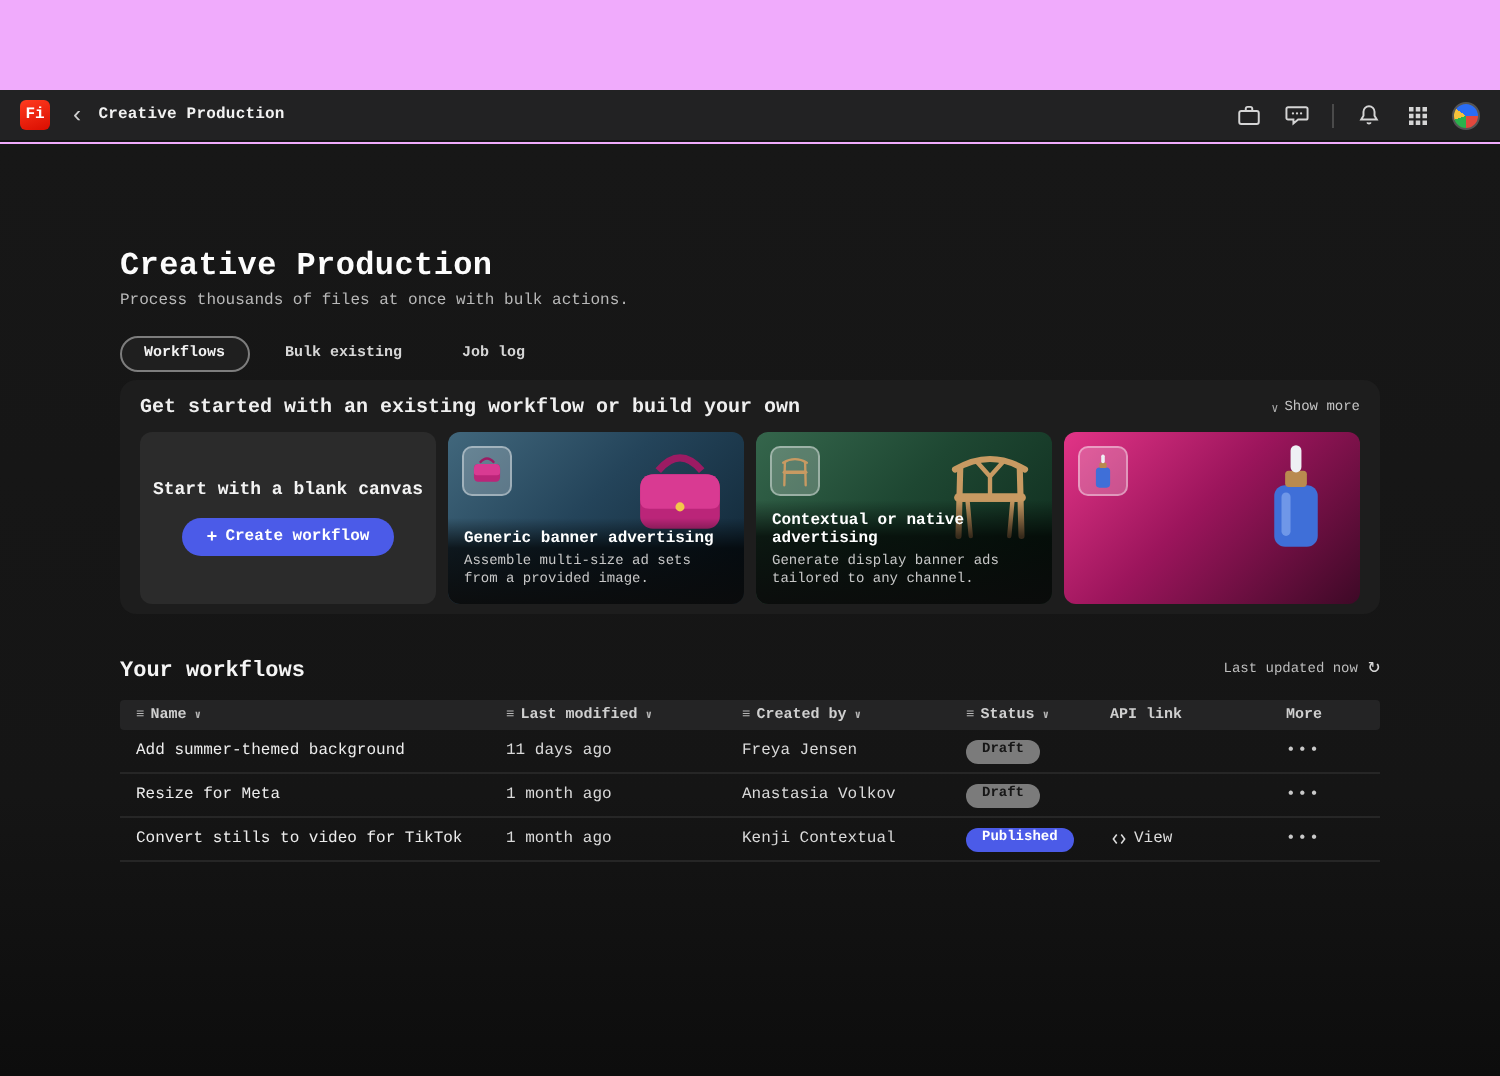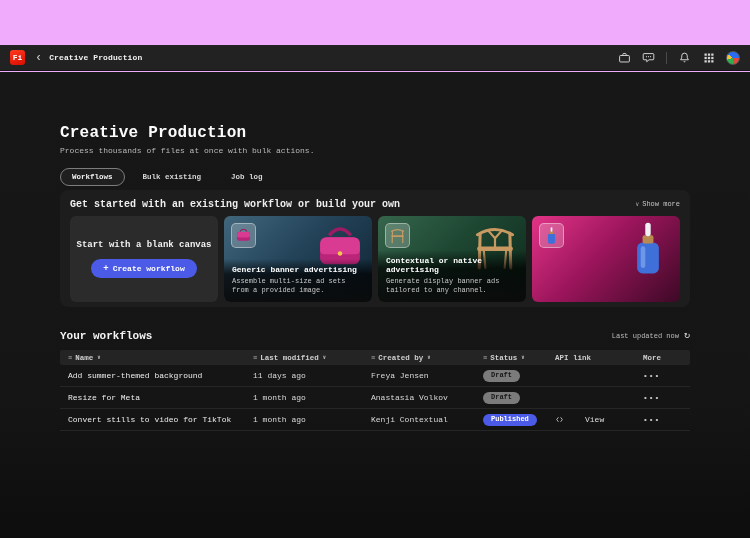--- a/index.html
+++ b/index.html
@@ -56,38 +56,38 @@
   .big-glyph { position:absolute; right:3px; top:3px; }
   .thumb { position:absolute; top:7px; left:7px; width:25px; height:25px; border-radius:5px;
     background:rgba(255,255,255,.22); border:1px solid rgba(255,255,255,.4);
     display:flex; align-items:center; justify-content:center; }
   .card-text { position:absolute; left:0; right:0; bottom:0; padding:6px 8px 7px;
     background:linear-gradient(180deg, rgba(0,0,0,0) 0%, rgba(0,0,0,.72) 35%, rgba(10,10,10,.95) 100%); }
   .card-title { color:#fff; font-size:8px; font-weight:bold; margin-bottom:3px; }
   .card-desc { color:#c7c7c7; font-size:7px; line-height:1.3; }
 
   
-  .wf-head { display:flex; align-items:center; justify-content:space-between; margin-top:23px; }
+  .wf-head { display:flex; align-items:flex-start; justify-content:space-between; margin-top:23px; }
   .wf-title { color:#f5f5f5; font-size:11px; font-weight:bold; }
   .wf-updated { display:flex; align-items:center; gap:5px; color:#bdbdbd; font-size:7px; }
   .refresh { font-size:10px; color:#d5d5d5; line-height:1; cursor:default; }
 
   .table { margin-top:8px; }
   .thead { display:flex; align-items:center; background:#242425; height:15px; border-radius:2px; }
   .th { display:flex; gap:3px; color:#cfcfcf; font-size:7.5px; font-weight:bold; padding-left:8px; }
   .th .ficon { font-size:7px; color:#b5b5b5; }
   .th .sort { font-size:5.5px; color:#b5b5b5; margin-left:1px; }
   .c1{width:185px}.c2{width:118px}.c3{width:112px}.c4{width:72px}.c5{width:88px}.c6{width:55px}
   .trow { display:flex; align-items:center; height:22px; border-bottom:1px solid #262626;text-align:center; }
   .td { padding-left:8px; font-size:8px; color:#d9d9d9; overflow:hidden; white-space:nowrap; display:flex; align-items:center; gap:4px; }
   .td.name { color:#ececec; }
   .badge { font-size:7px; font-weight:bold; border-radius:999px; padding:2.5px 8px; line-height:1; }
   .badge-draft { background:#7b7b7b; color:#161616; }
   .badge-published { background:var(--accent,#4b5be8); color:#fff; }
-  .api-view { display:flex; align-items:center; gap:21px; color:#dcdcdc; cursor:default; }
+  .api-view { display:flex; align-items:center; gap:3px; color:#dcdcdc; cursor:default; }
   .more-dots { color:#c9c9c9; font-size:8px; letter-spacing:1px; cursor:default; }
 </style>
 </head>
 <body>
 
 <div class="screen">
 
   <div class="appbar">
     <div class="logo">Fi</div>
     <span class="back">‹</span>

